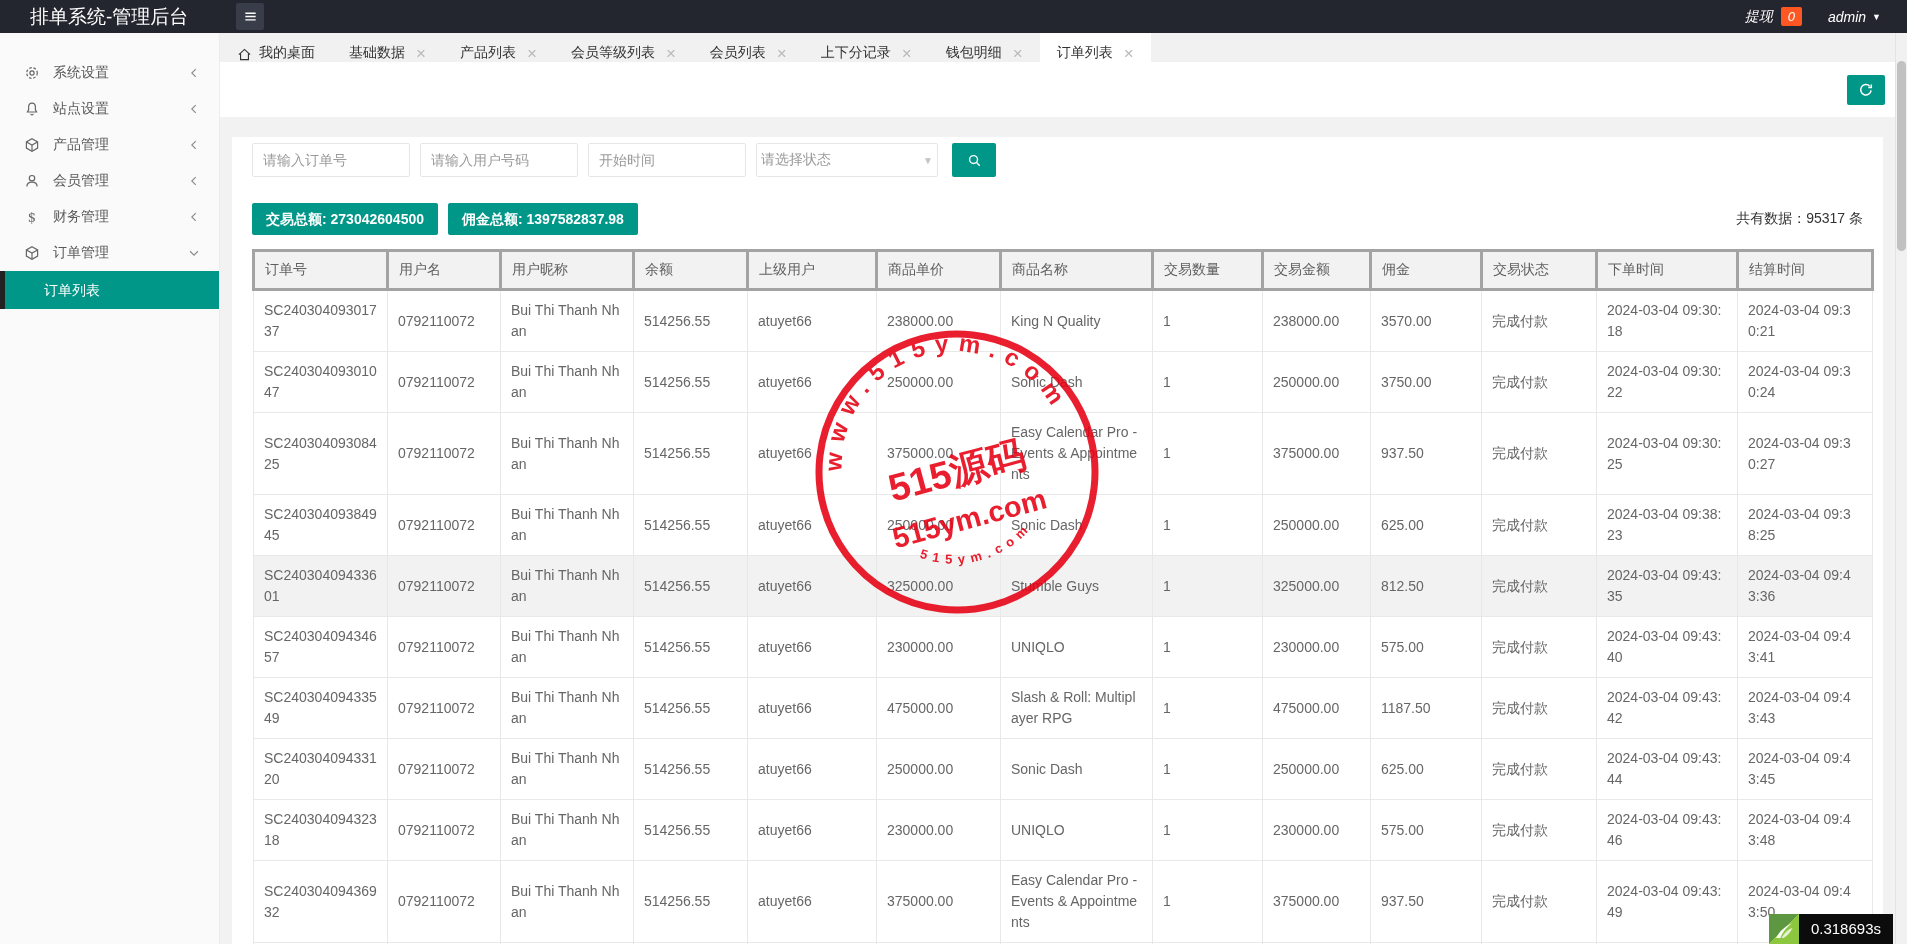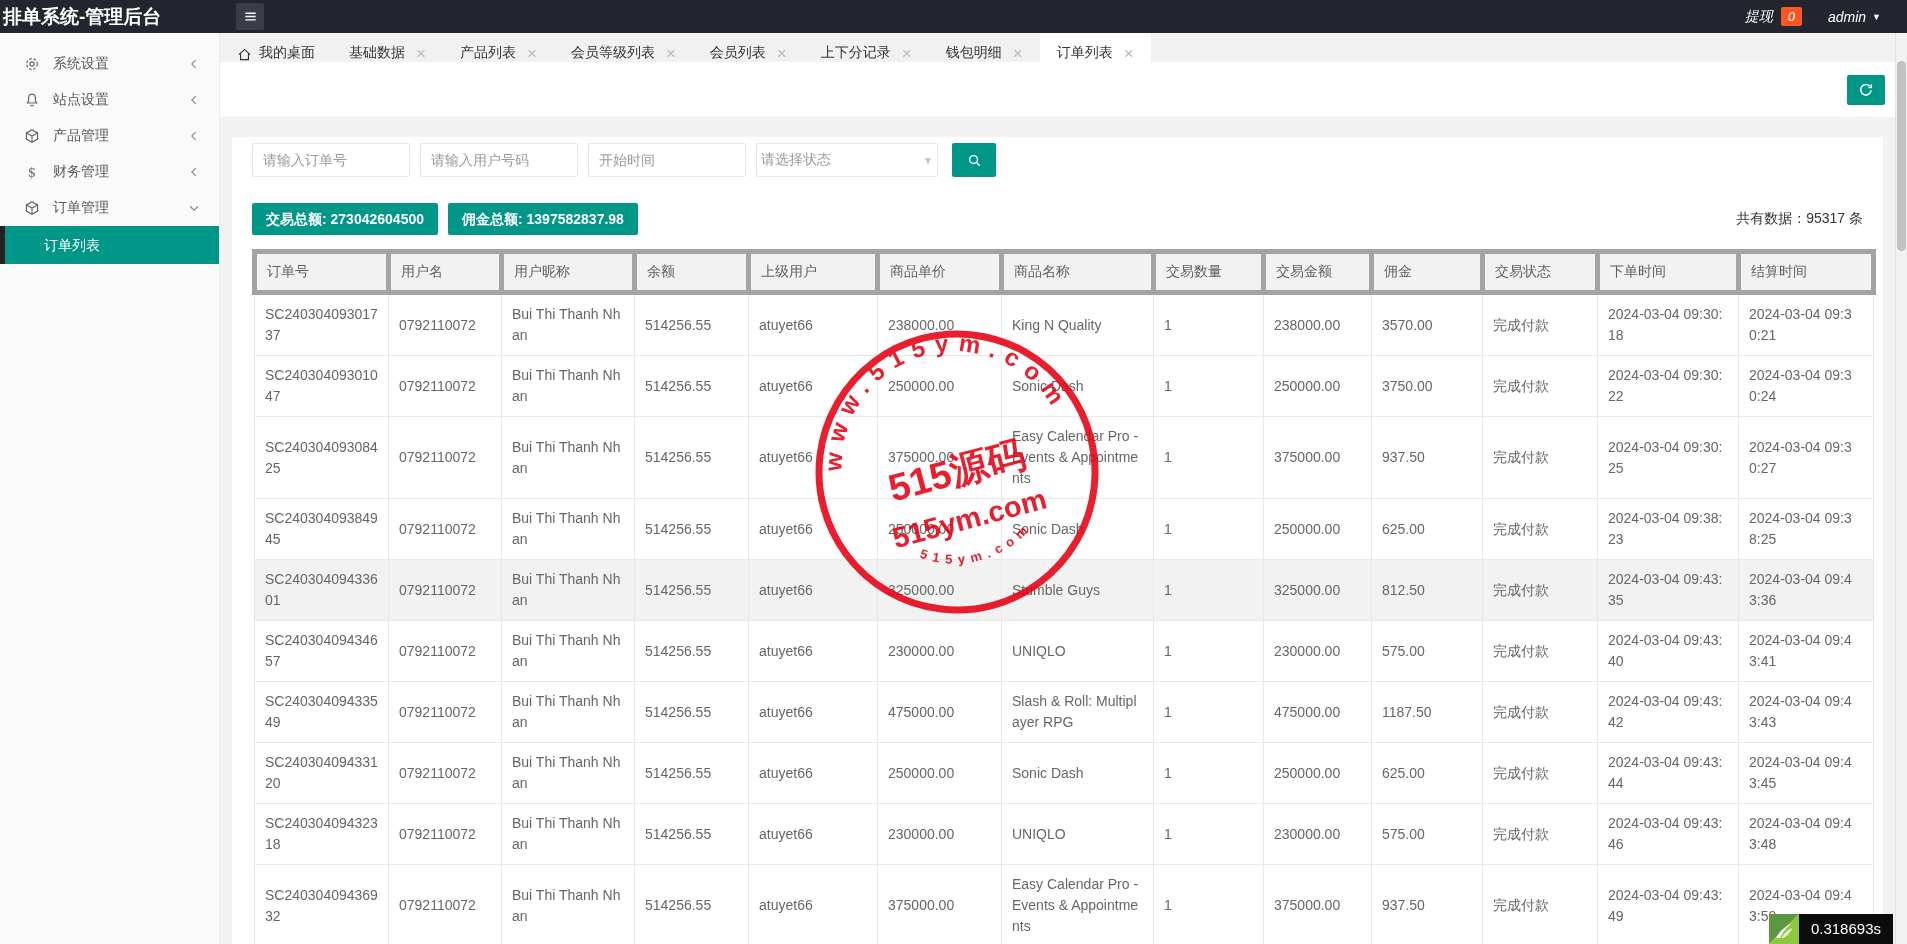--- a/index.html
+++ b/index.html
@@ -4,35 +4,35 @@
 <style>
   * { box-sizing: border-box; margin: 0; padding: 0; }
   html,body { width:1907px; height:944px; overflow:hidden; }
   body {
     font-family: "Liberation Sans", "DejaVu Sans", sans-serif;
     background:#f2f2f2; position:relative; font-size:14px; color:#333;
   }
   
   .header { position:absolute; top:0; left:0; width:1907px; height:33px;
     background:#23262e; display:flex; align-items:center; z-index:30; }
-  .logo { width:222px; padding-left:3px; color:#fff; font-size:19px;
-    font-weight:bold; white-space:nowrap; }
+  .logo { width:222px; padding-left:30px; color:#fff; font-size:19px;
+    font-weight:normal; white-space:nowrap; }
   .hamburger { width:28px; height:27px; background:#393d49; border-radius:2px;
     display:flex; align-items:center; justify-content:center; margin-left:14px; cursor:pointer; }
   .header-right { margin-left:auto; display:flex; align-items:center;
     padding-right:26px; color:#fff; font-size:14px;font-style:italic; }
   .withdraw-wrap { display:flex; align-items:center; margin-right:26px; cursor:pointer; }
   .withdraw-badge { display:inline-block; background:#ff5722; color:#fff;
     font-size:13px; height:19px; line-height:19px; padding:0 7px; border-radius:2px; margin-left:8px; }
   .user-wrap { display:flex; align-items:center; cursor:pointer; }
   .user-caret { font-size:9px; margin-left:6px; color:#fff; }
   
   .sidebar { position:absolute; top:33px; left:0; width:220px; bottom:0;
     background:#fafafa; border-right:1px solid #ededed; z-index:20; }
-  .sidebar-menu { padding-top:13px; }
+  .sidebar-menu { padding-top:22px; }
   .menu-item { height:36px; display:flex; align-items:center; padding:0 18px 0 24px;
     color:#595959; font-size:14px; cursor:pointer; }
   .mi-icon { width:17px; height:17px; margin-right:12px; color:#666; display:flex; align-items:center; }
   .mi-chev { margin-left:auto; color:#8a8a8a; display:flex; align-items:center; }
   .submenu-item { height:38px; line-height:38px; padding-left:44px; color:#595959;
     font-size:14px; cursor:pointer; position:relative; }
   .submenu-item.active { background:#009688; color:#fff; }
   .submenu-item.active::before { content:""; position:absolute; left:0; top:0; bottom:0;
     width:5px; background:#222; }
   
@@ -62,21 +62,21 @@
   .f-select .caret { margin-left:auto; color:#c2c2c2; font-size:10px; }
   .search-btn { width:44px; height:34px; background:#009688; border:none; border-radius:2px;
     display:flex; align-items:center; justify-content:center; cursor:pointer; }
   .summary-row { margin-top:26px; display:flex; align-items:center; }
   .sum-badge { background:#009688; color:#fff; height:32px; line-height:32px;
     padding:0 14px; border-radius:2px; font-size:14px; font-weight:bold; margin-right:10px; }
   .total-count { margin-left:auto; color:#333; font-size:14px; }
   
   table.grid { margin-top:14px; width:100%; border-collapse:collapse; table-layout:fixed; }
   .grid th { background:#f2f2f2; color:#5f5f5f; font-weight:normal; font-size:14px;
-    text-align:left; padding:9px 10px; border:5px solid #a3a3a3; }
+    text-align:left; padding:9px 10px; border:3px solid #a3a3a3; }
   .grid td { color:#666; font-size:14px; padding:9px 10px; border:1px solid #e8e8e8;
     word-break:break-all; line-height:21px; vertical-align:middle; background:#fff; }
   .grid tr.hl td { background:#f2f2f2; }
   
   .stamp { position:absolute; left:807px; top:322px; opacity:.88; pointer-events:none; z-index:50; }
   
   .scrollbar { position:absolute; right:0; top:33px; bottom:0; width:12px;
     background:#f1f1f1; border-left:1px solid #e3e3e3; z-index:25; }
   .scroll-thumb { position:absolute; left:1px; right:1px; top:28px; height:190px;
     background:#c1c1c1; border-radius:6px; }
@@ -141,20 +141,34 @@
         </span>
       </div>
       <div class="menu-item">
         <span class="mi-icon">
           <svg viewBox="0 0 16 16" width="16" height="16" fill="none" stroke="currentColor" stroke-width="1.2">
             <path d="M8 1.8 13.6 4.9 13.6 11.1 8 14.2 2.4 11.1 2.4 4.9Z"></path>
             <path d="M2.4 4.9 8 8 13.6 4.9M8 8V14.2"></path>
           </svg>
         </span>
         <span class="mi-label">产品管理</span>
+        <span class="mi-chev">
+          <svg viewBox="0 0 16 16" width="14" height="14" fill="none" stroke="currentColor" stroke-width="1.3">
+            <path d="M10 3.5 5.5 8 10 12.5"></path>
+          </svg>
+        </span>
+      </div>
+      <div class="menu-item">
+        <span class="mi-icon">
+          <svg viewBox="0 0 16 16" width="16" height="16" fill="none" stroke="currentColor" stroke-width="1.2">
+            <circle cx="8" cy="5.2" r="2.7"></circle>
+            <path d="M2.9 13.6c0-3 2.3-4.5 5.1-4.5s5.1 1.5 5.1 4.5"></path>
+          </svg>
+        </span>
+        <span class="mi-label">会员管理</span>
         <span class="mi-chev">
           <svg viewBox="0 0 16 16" width="14" height="14" fill="none" stroke="currentColor" stroke-width="1.3">
             <path d="M10 3.5 5.5 8 10 12.5"></path>
           </svg>
         </span>
       </div>
       <div class="menu-item">
         <span class="mi-icon">
           <svg viewBox="0 0 16 16" width="16" height="16">
             <text x="8" y="12.5" text-anchor="middle" font-size="13" fill="currentColor" font-family="DejaVu Serif, serif">$</text>

